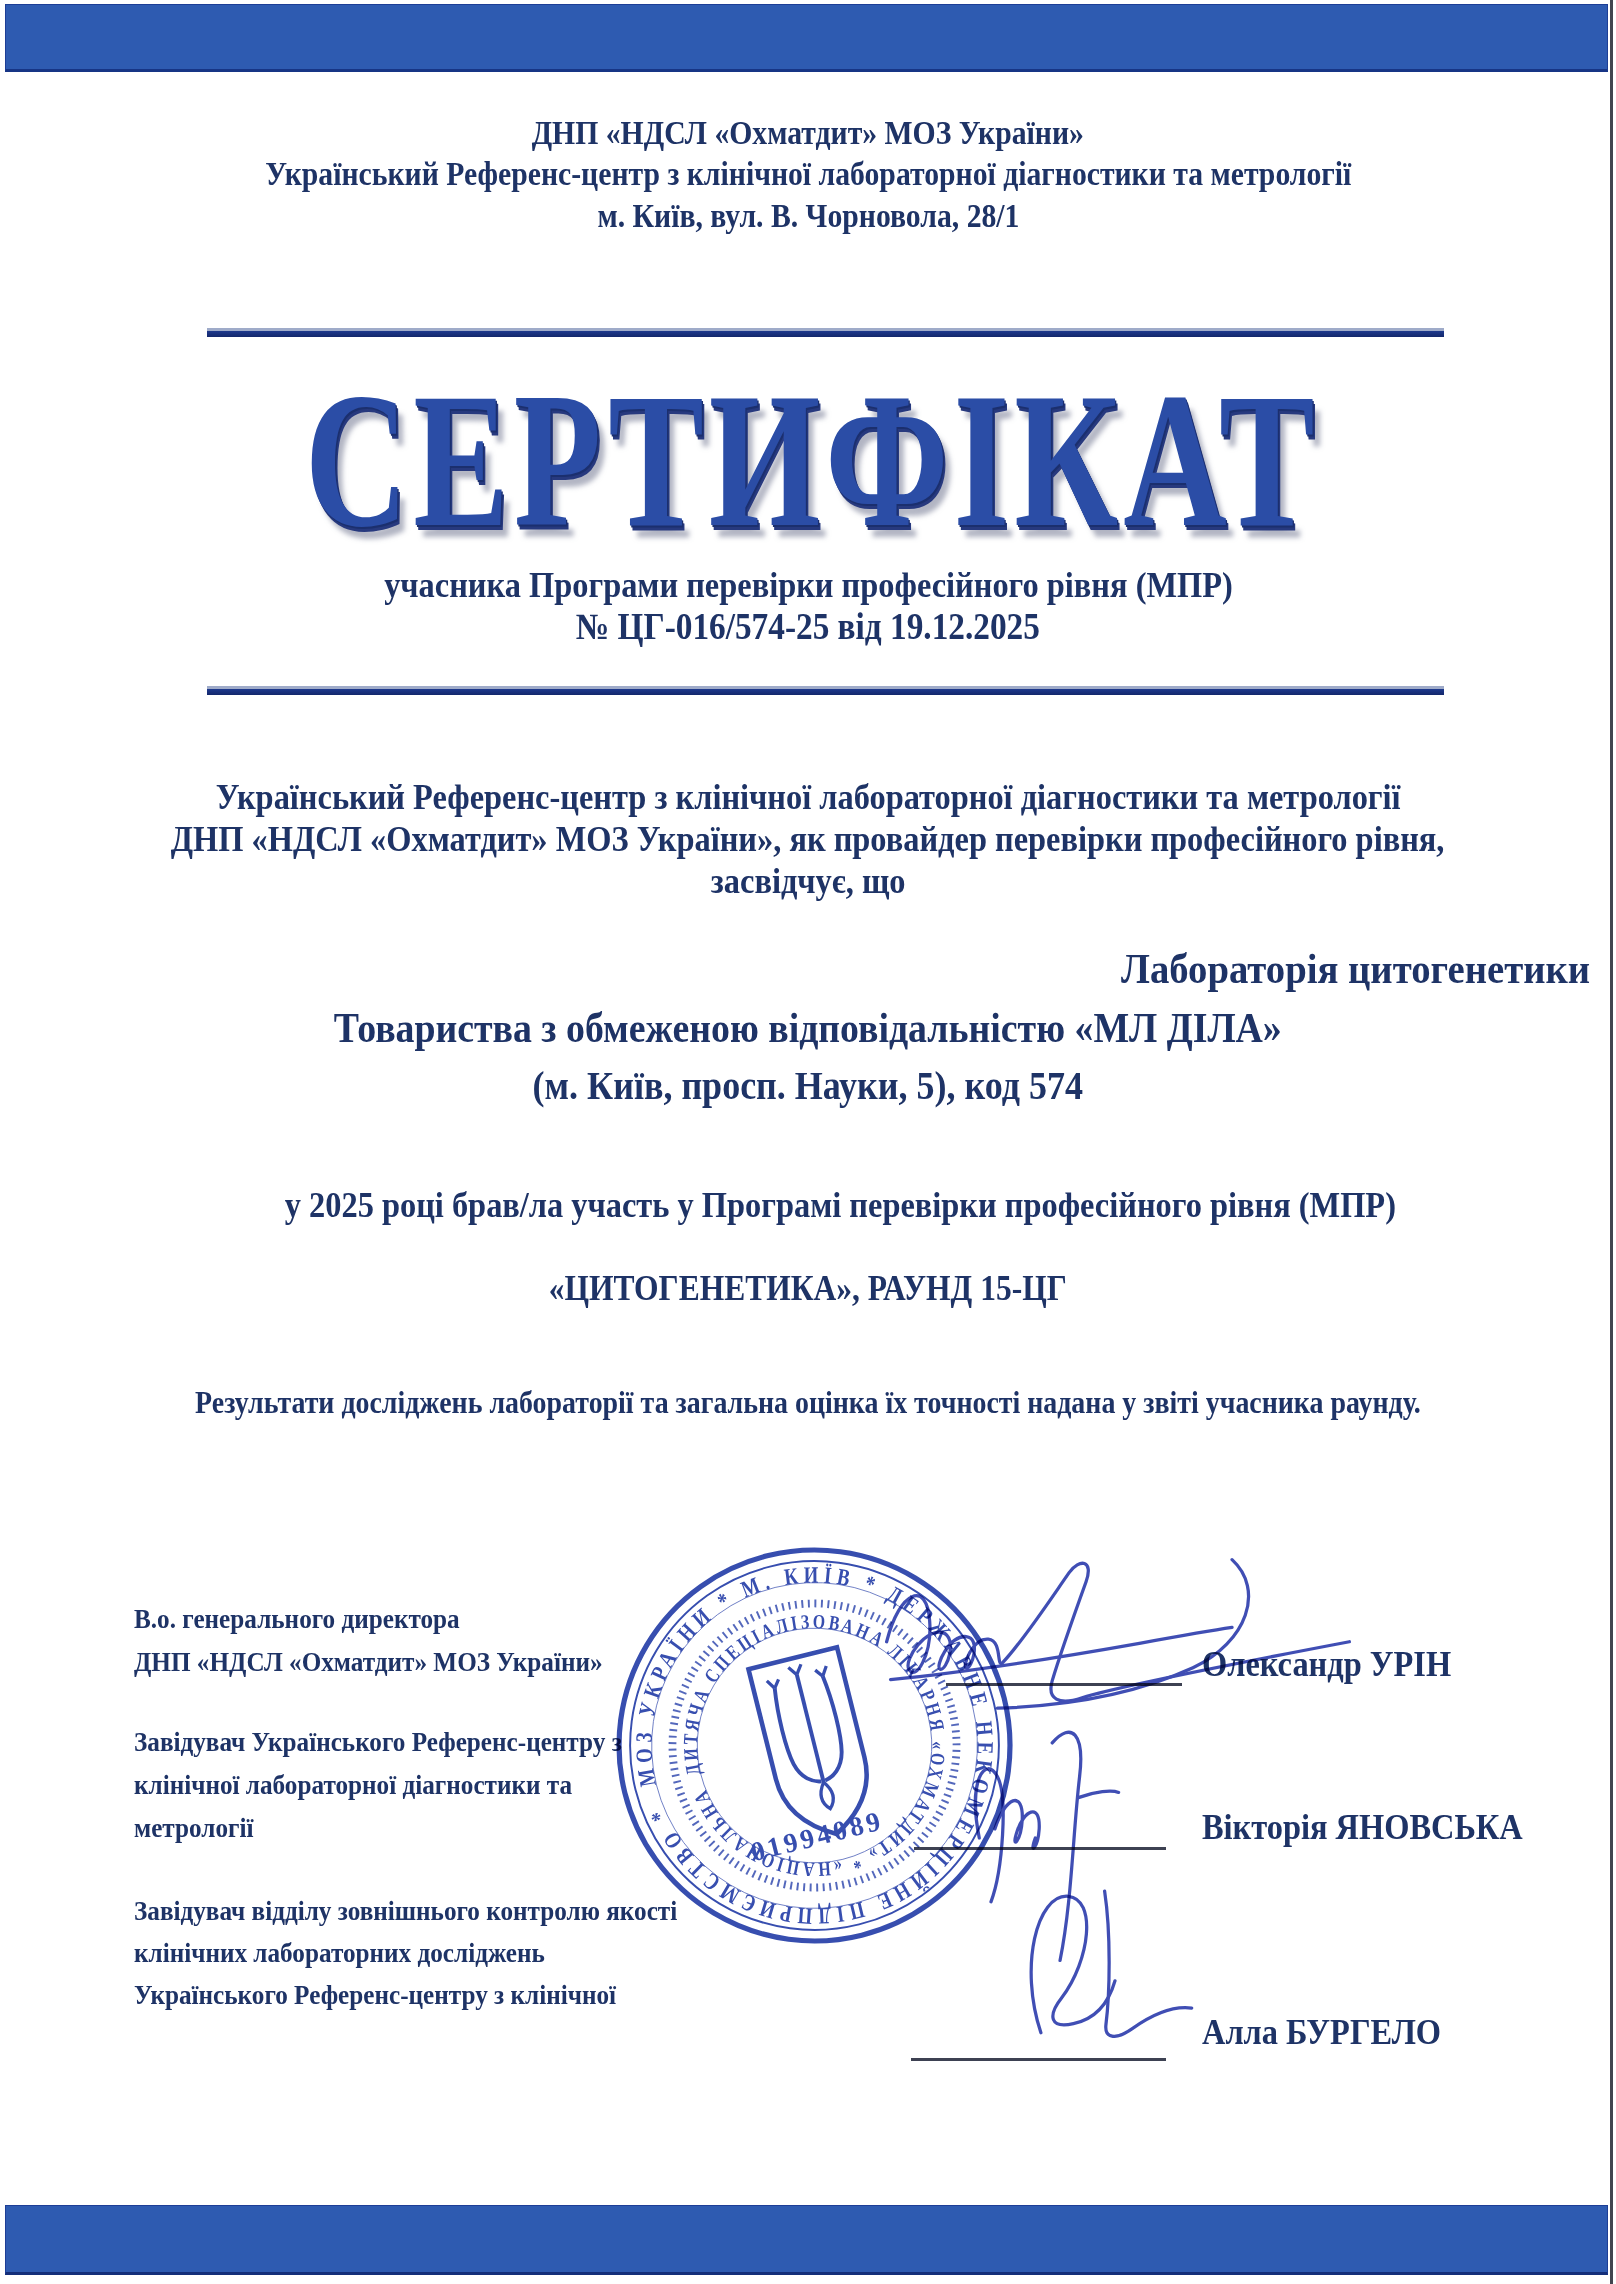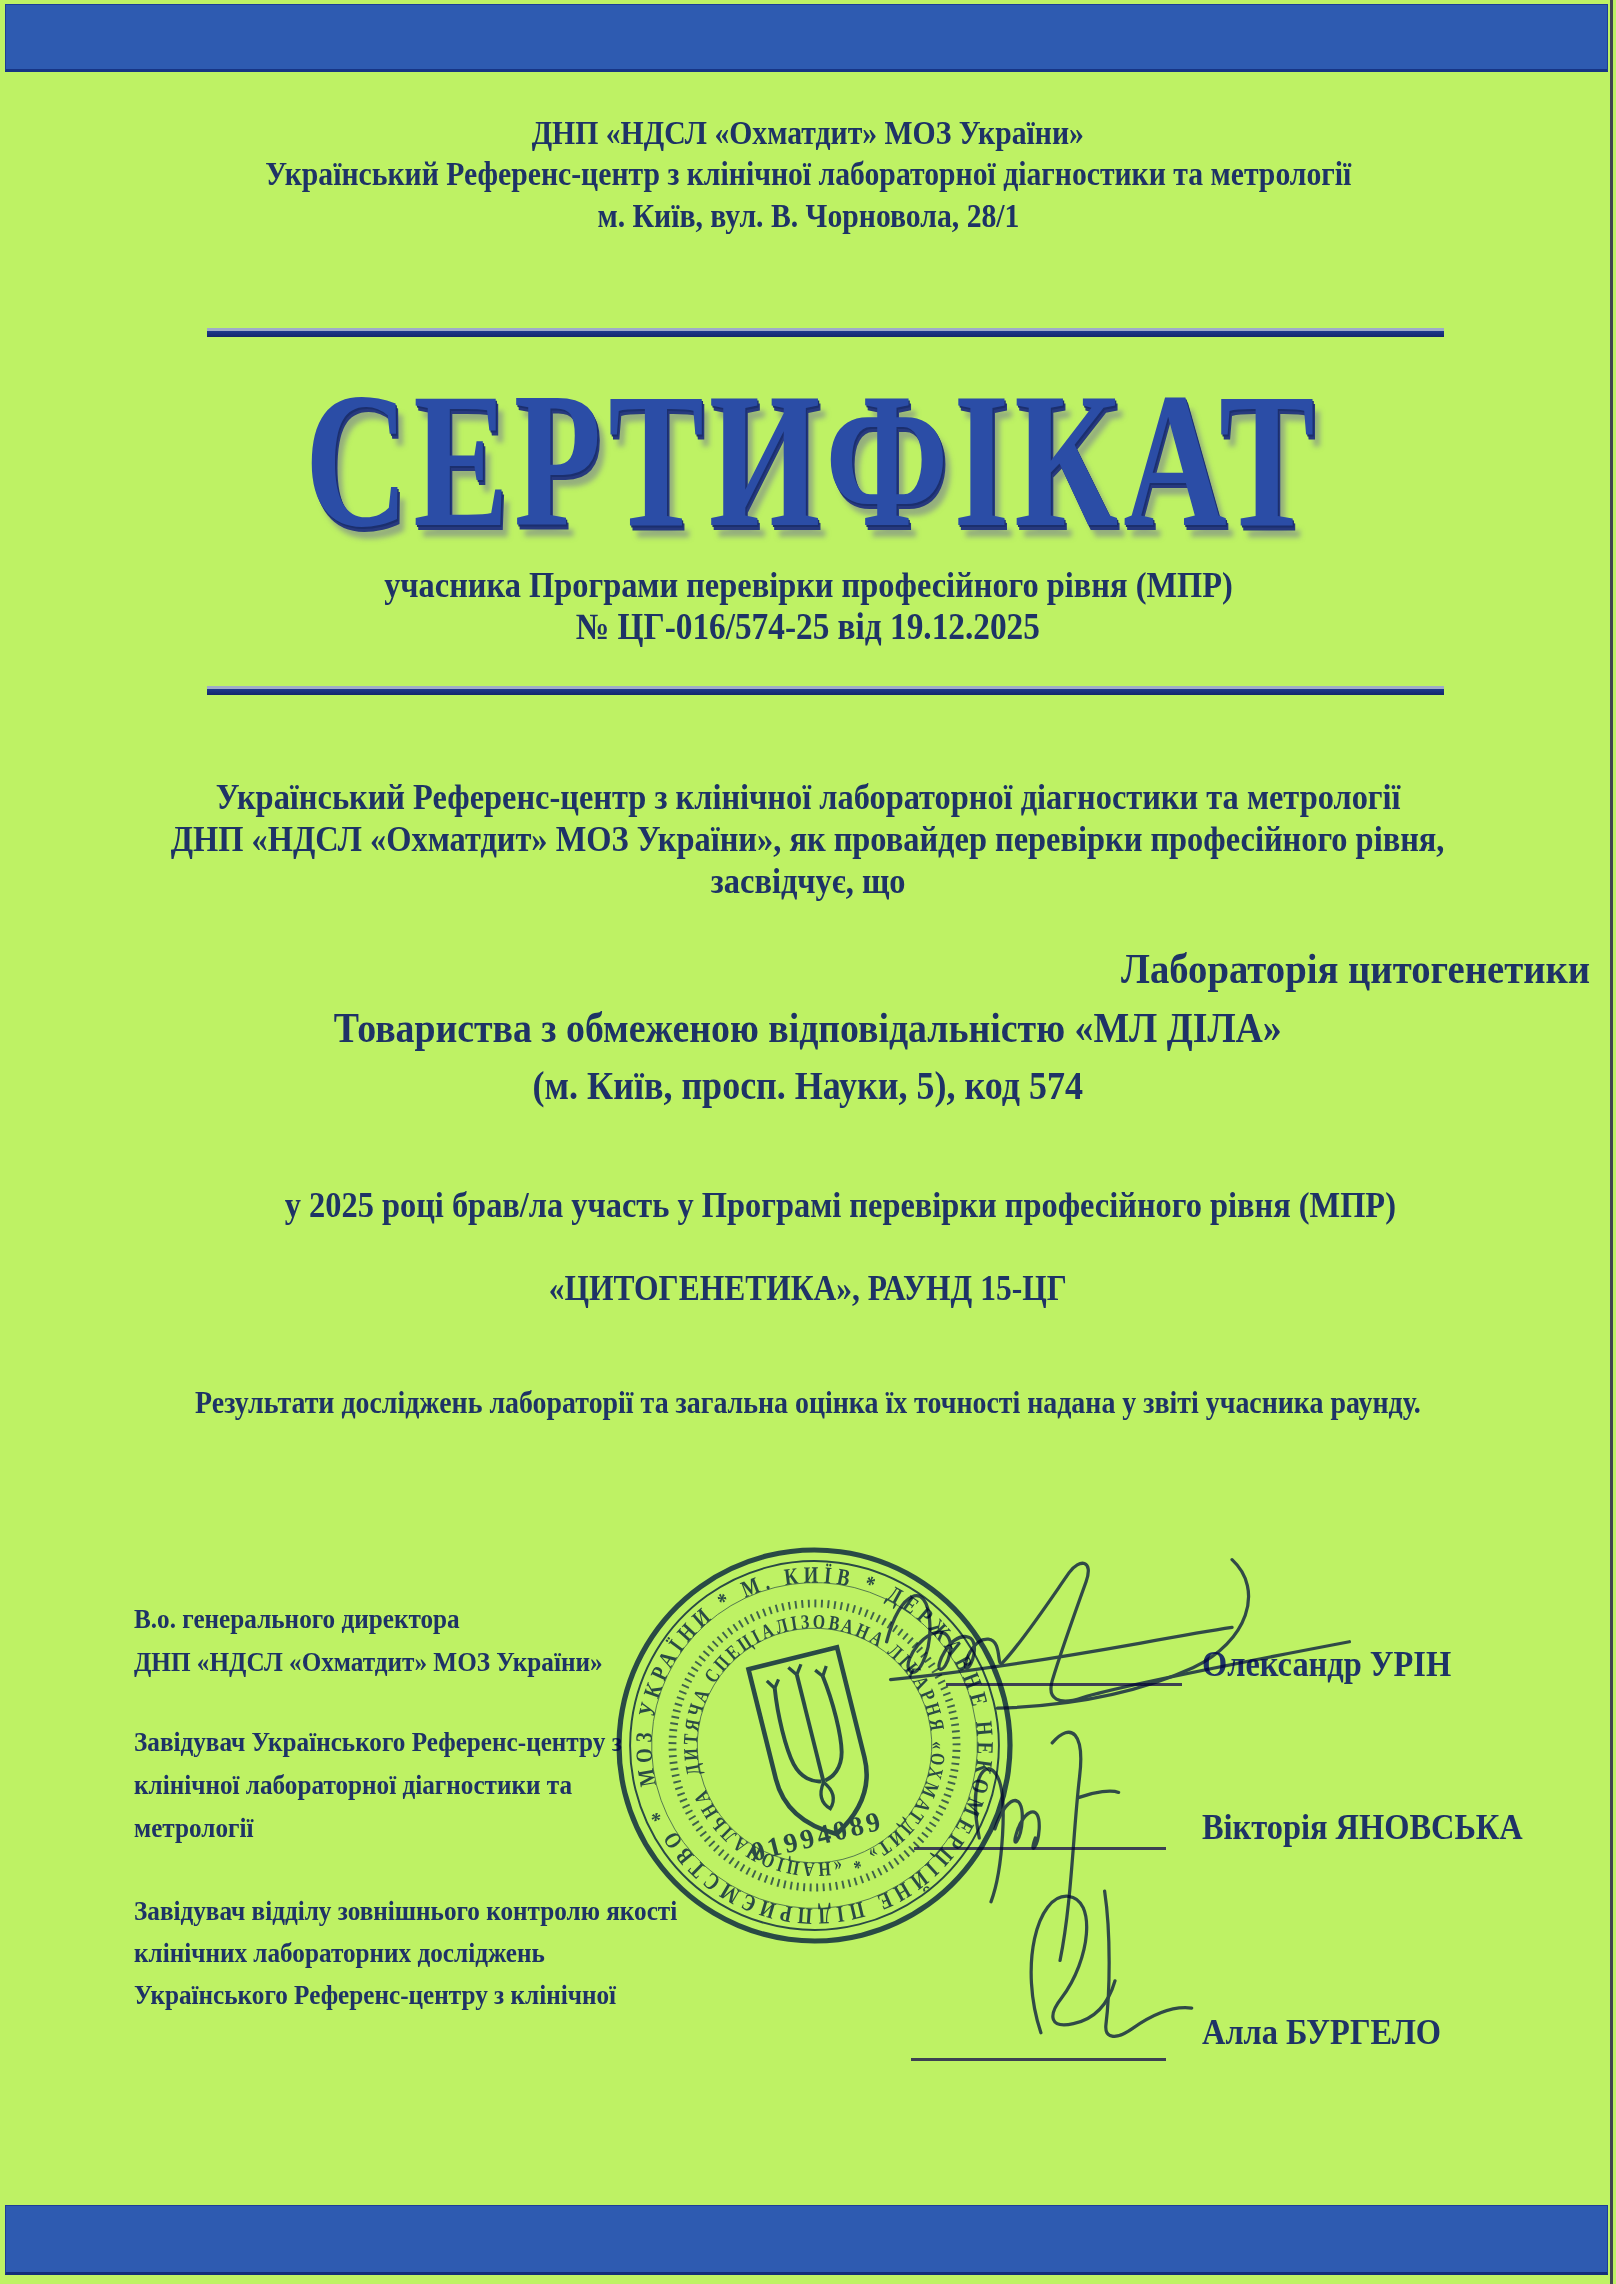--- a/index.html
+++ b/index.html
@@ -1,18 +1,18 @@
 <!DOCTYPE html>
 <html style="font-size:10.4px"><head>
 <meta charset="utf-8">
 <style>
   html,body { margin:0; padding:0; background:#e8e8e8; }
   #page {
     position:relative; width:1616px; height:2284px; margin:0 auto;
-    background:#bef264; overflow:hidden;
+    background:#ffffff; overflow:hidden;
     font-family:"Liberation Serif","DejaVu Serif",serif;
     color:#1e3366;
   }
   
   .bar { position:absolute; left:5.2px; width:1603px; background:#2e5bb1;
          border:1.3px solid #1d3e96; box-sizing:border-box; }
   .bar.top    { top:3.9px;    height:68px; border-bottom:3.3px solid #173585; }
   .bar.bottom { top:2205px; height:70px; border-bottom:3.9px solid #142e79; }
   .scanline { position:absolute; top:0; left:1610px; width:2.6px; height:2284px; background:#41454f; }
 

